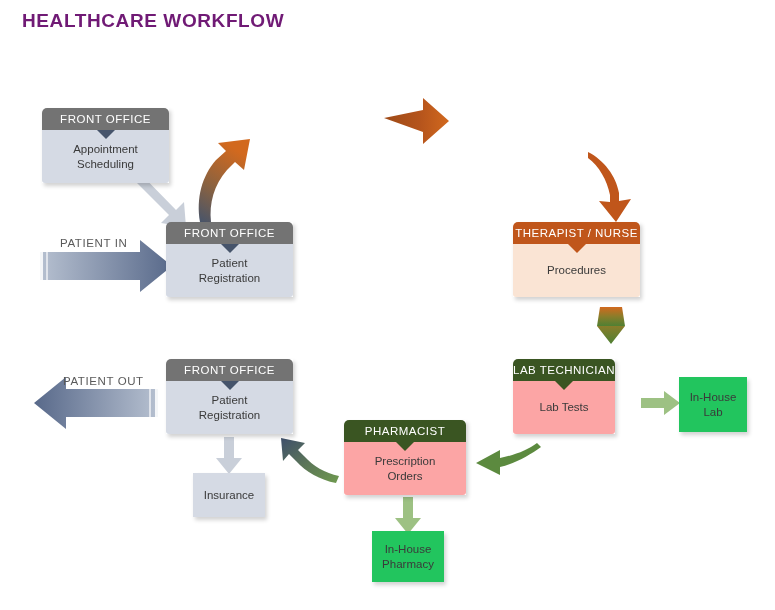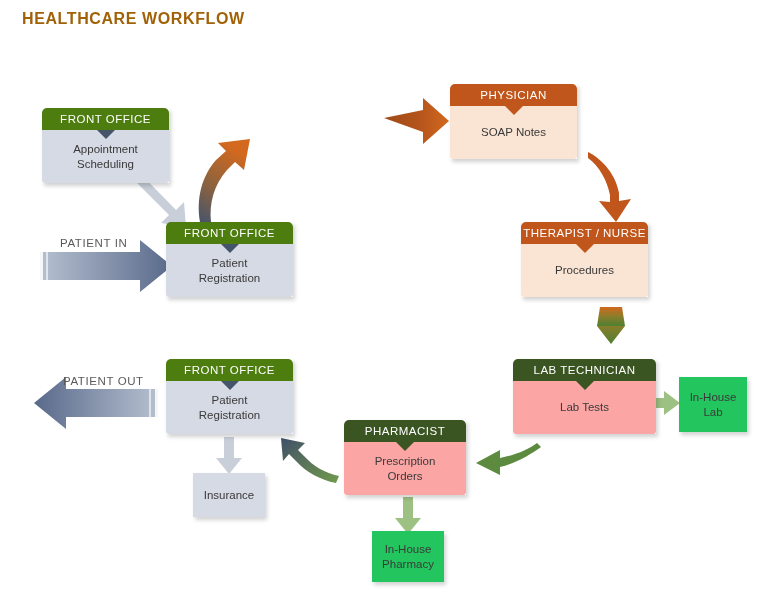--- a/index.html
+++ b/index.html
@@ -15,24 +15,24 @@
     width: 775px;
     height: 610px;
     background: #ffffff;
     overflow: hidden;
   }
   
   #page-title {
     position: absolute;
     left: 22px;
     top: 10px;
-    font-size: 16px;
+    font-size: 19px;
     font-weight: bold;
     letter-spacing: 0.6px;
-    color: #a16207;
+    color: #701a75;
   }
   
   .node {
     position: absolute;
     box-sizing: border-box;
     box-shadow: 2px 3px 4px rgba(0,0,0,0.18);
   }
   .node .hdr {
     position: relative;
     height: 22px;
@@ -64,21 +64,21 @@
     text-align: center;
     font-size: 11.5px;
     color: #3a3a3a;
     line-height: 15px;
     padding: 2px 6px;
     box-sizing: border-box;
     border-bottom-left-radius: 3px;
     border-bottom-right-radius: 3px;
   }
   
-  .theme-navy .hdr { background: #4d7c0f; }
+  .theme-navy .hdr { background: #737373; }
   .theme-navy .hdr::after { border-top-color: #46546b; }
   .theme-navy .body { background: #d5dae4; }
   
   .theme-orange .hdr { background: #c0561b; }
   .theme-orange .hdr::after { border-top-color: #c0561b; }
   .theme-orange .body { background: #fae4d4; }
   
   .theme-green .hdr { background: #3a5522; }
   .theme-green .hdr::after { border-top-color: #3a5522; }
   .theme-green .body { background: #fca5a5; }
@@ -210,36 +210,32 @@
 
   <div class="patient-label" style="left:60px; top:237px;">PATIENT IN</div>
   <div class="patient-label" style="left:63px; top:375px;">PATIENT OUT</div>
 
   <div class="node theme-navy" style="left:42px; top:108px; width:127px; height:75px;">
     <div class="hdr">FRONT OFFICE</div>
     <div class="body" style="height:53px;">Appointment<br>Scheduling</div>
   </div>
 
 
-  <div class="node theme-orange" style="left:450px; top:84px; width:127px; height:75px;">
-    <div class="hdr">PHYSICIAN</div>
-    <div class="body" style="height:53px;">SOAP Notes</div>
-  </div>
 
   <div class="node theme-navy" style="left:166px; top:222px; width:127px; height:75px;">
     <div class="hdr">FRONT OFFICE</div>
     <div class="body" style="height:53px;">Patient<br>Registration</div>
   </div>
 
-  <div class="node theme-orange" style="left:513px; top:222px; width:127px; height:75px;margin-left:8px;">
+  <div class="node theme-orange" style="left:513px; top:222px; width:127px; height:75px;">
     <div class="hdr">THERAPIST / NURSE</div>
     <div class="body" style="height:53px;">Procedures</div>
   </div>
 
-  <div class="node theme-green" style="left:513px; top:359px; width:143px; height:75px;">
+  <div class="node theme-green" style="left:513px; top:359px; width:102px; height:75px;">
     <div class="hdr">LAB TECHNICIAN</div>
     <div class="body" style="height:53px;">Lab Tests</div>
   </div>
 
   <div class="node theme-navy" style="left:166px; top:359px; width:127px; height:75px;">
     <div class="hdr">FRONT OFFICE</div>
     <div class="body" style="height:53px;">Patient<br>Registration</div>
   </div>
 
   <div class="node theme-green" style="left:344px; top:420px; width:122px; height:75px;">

